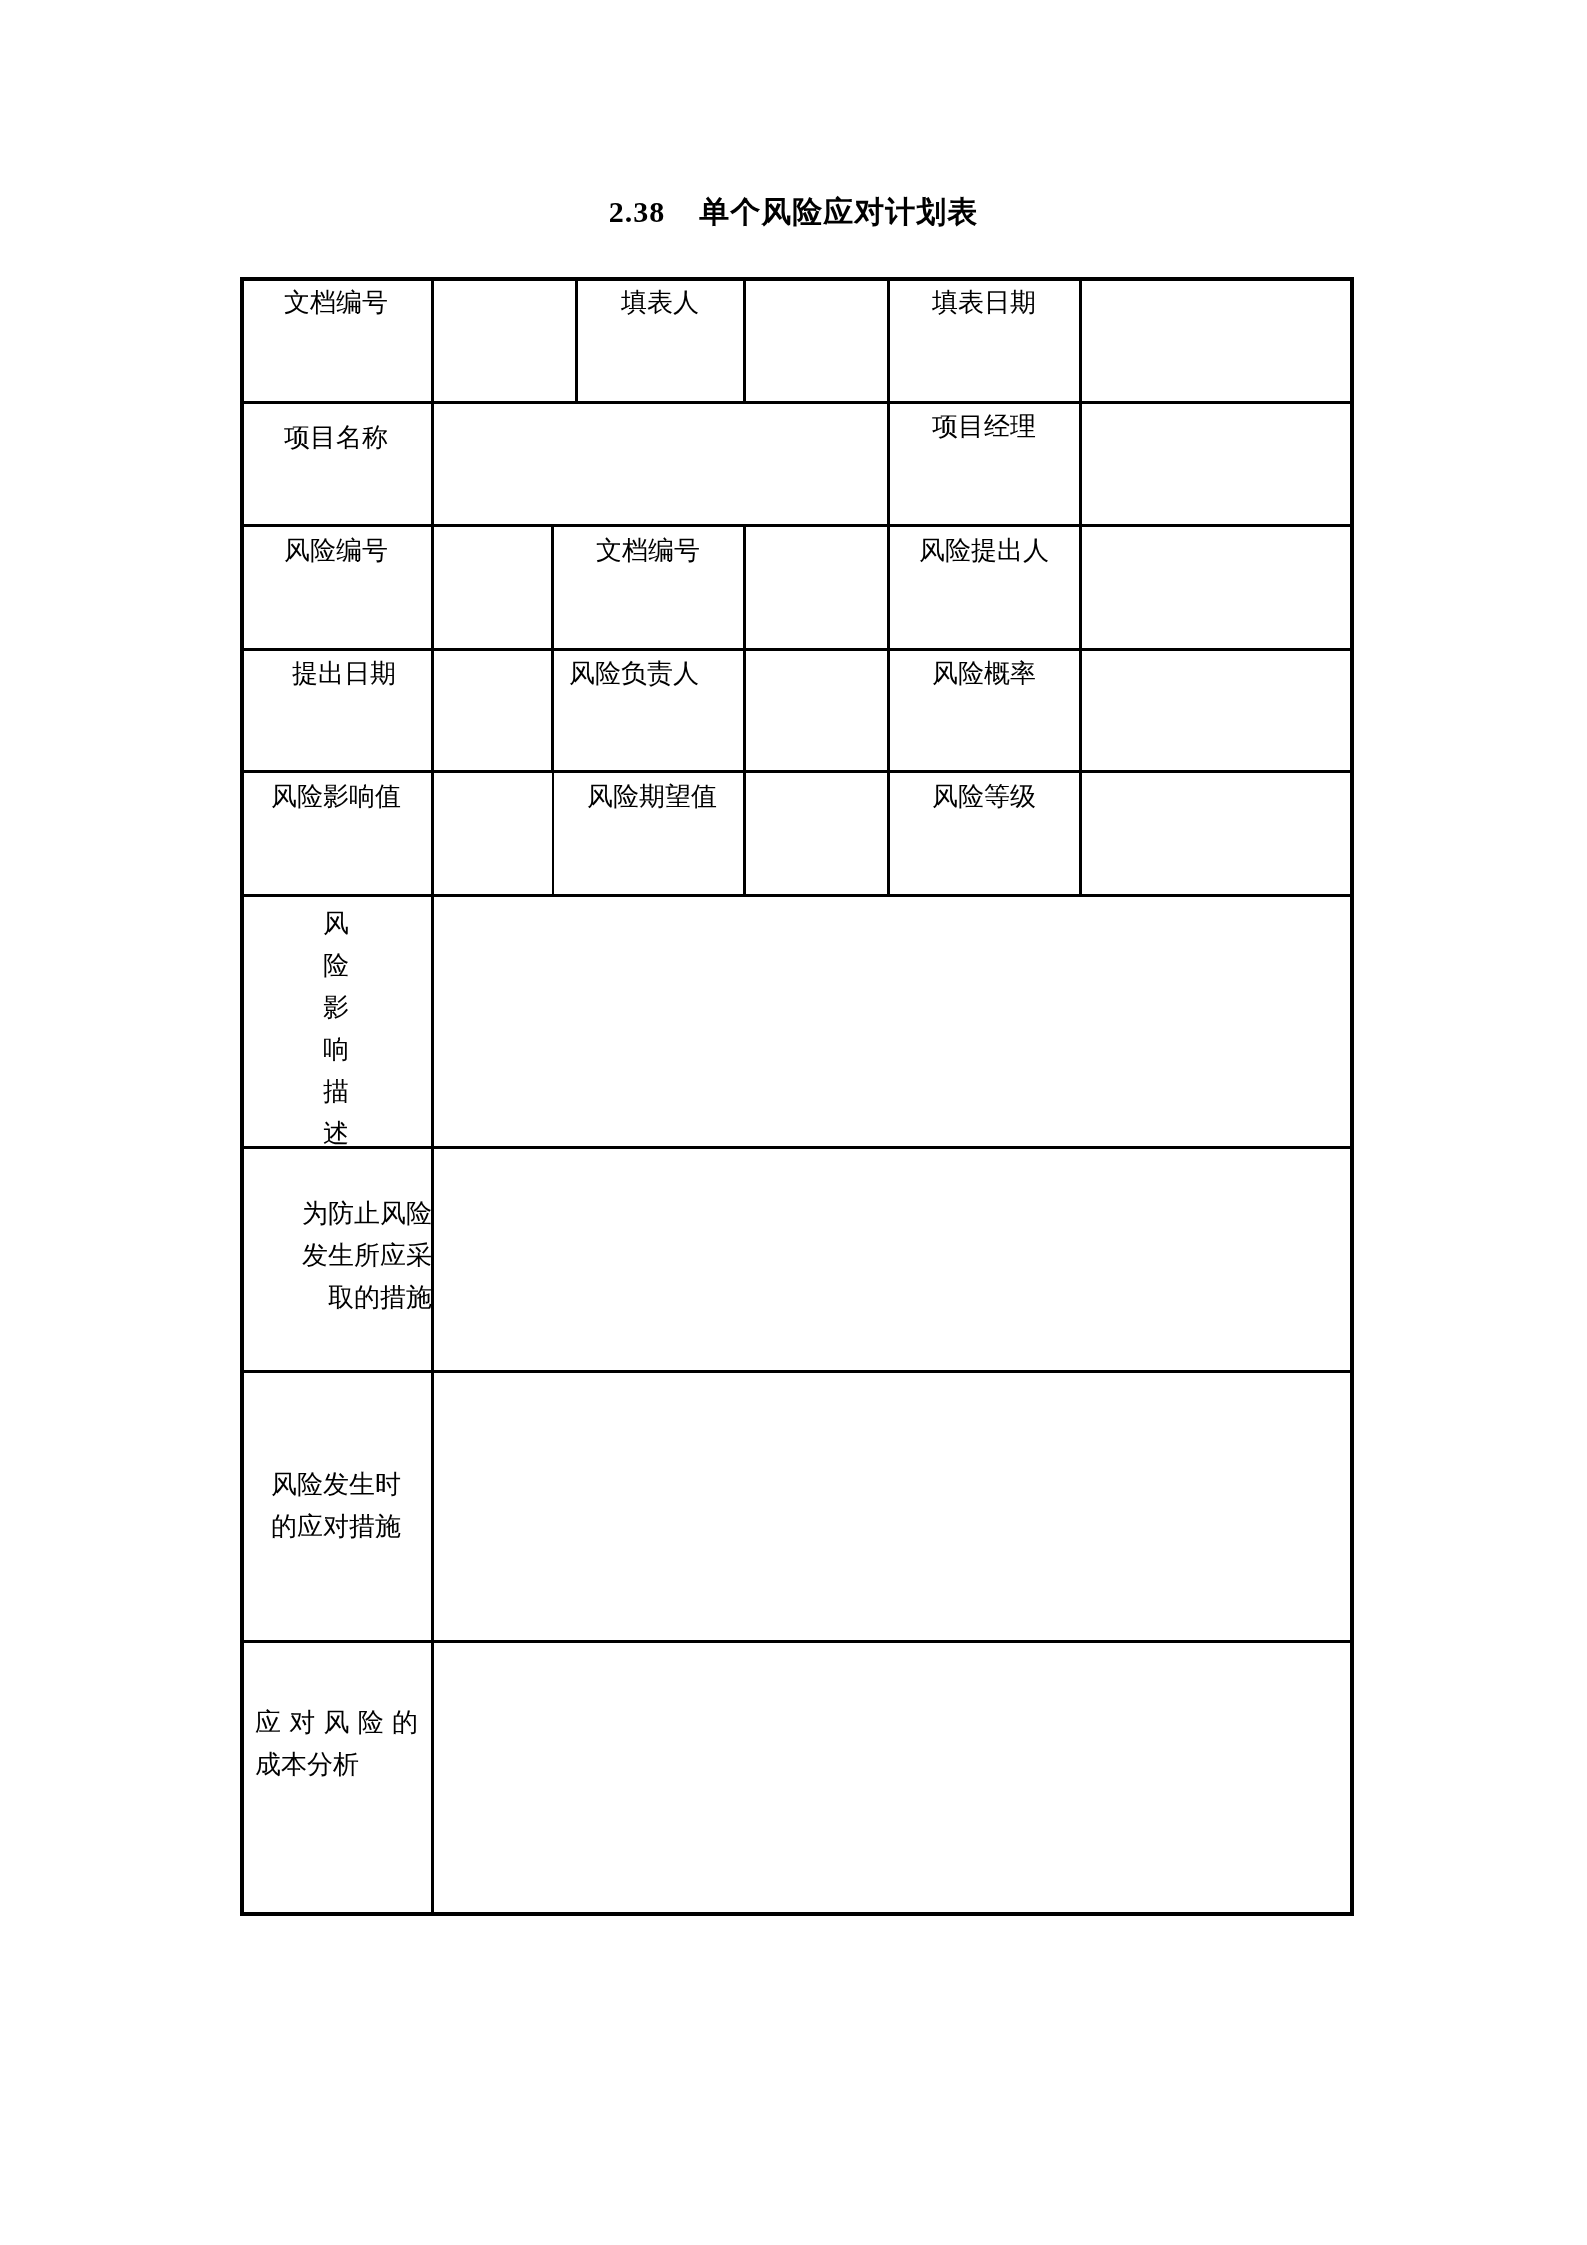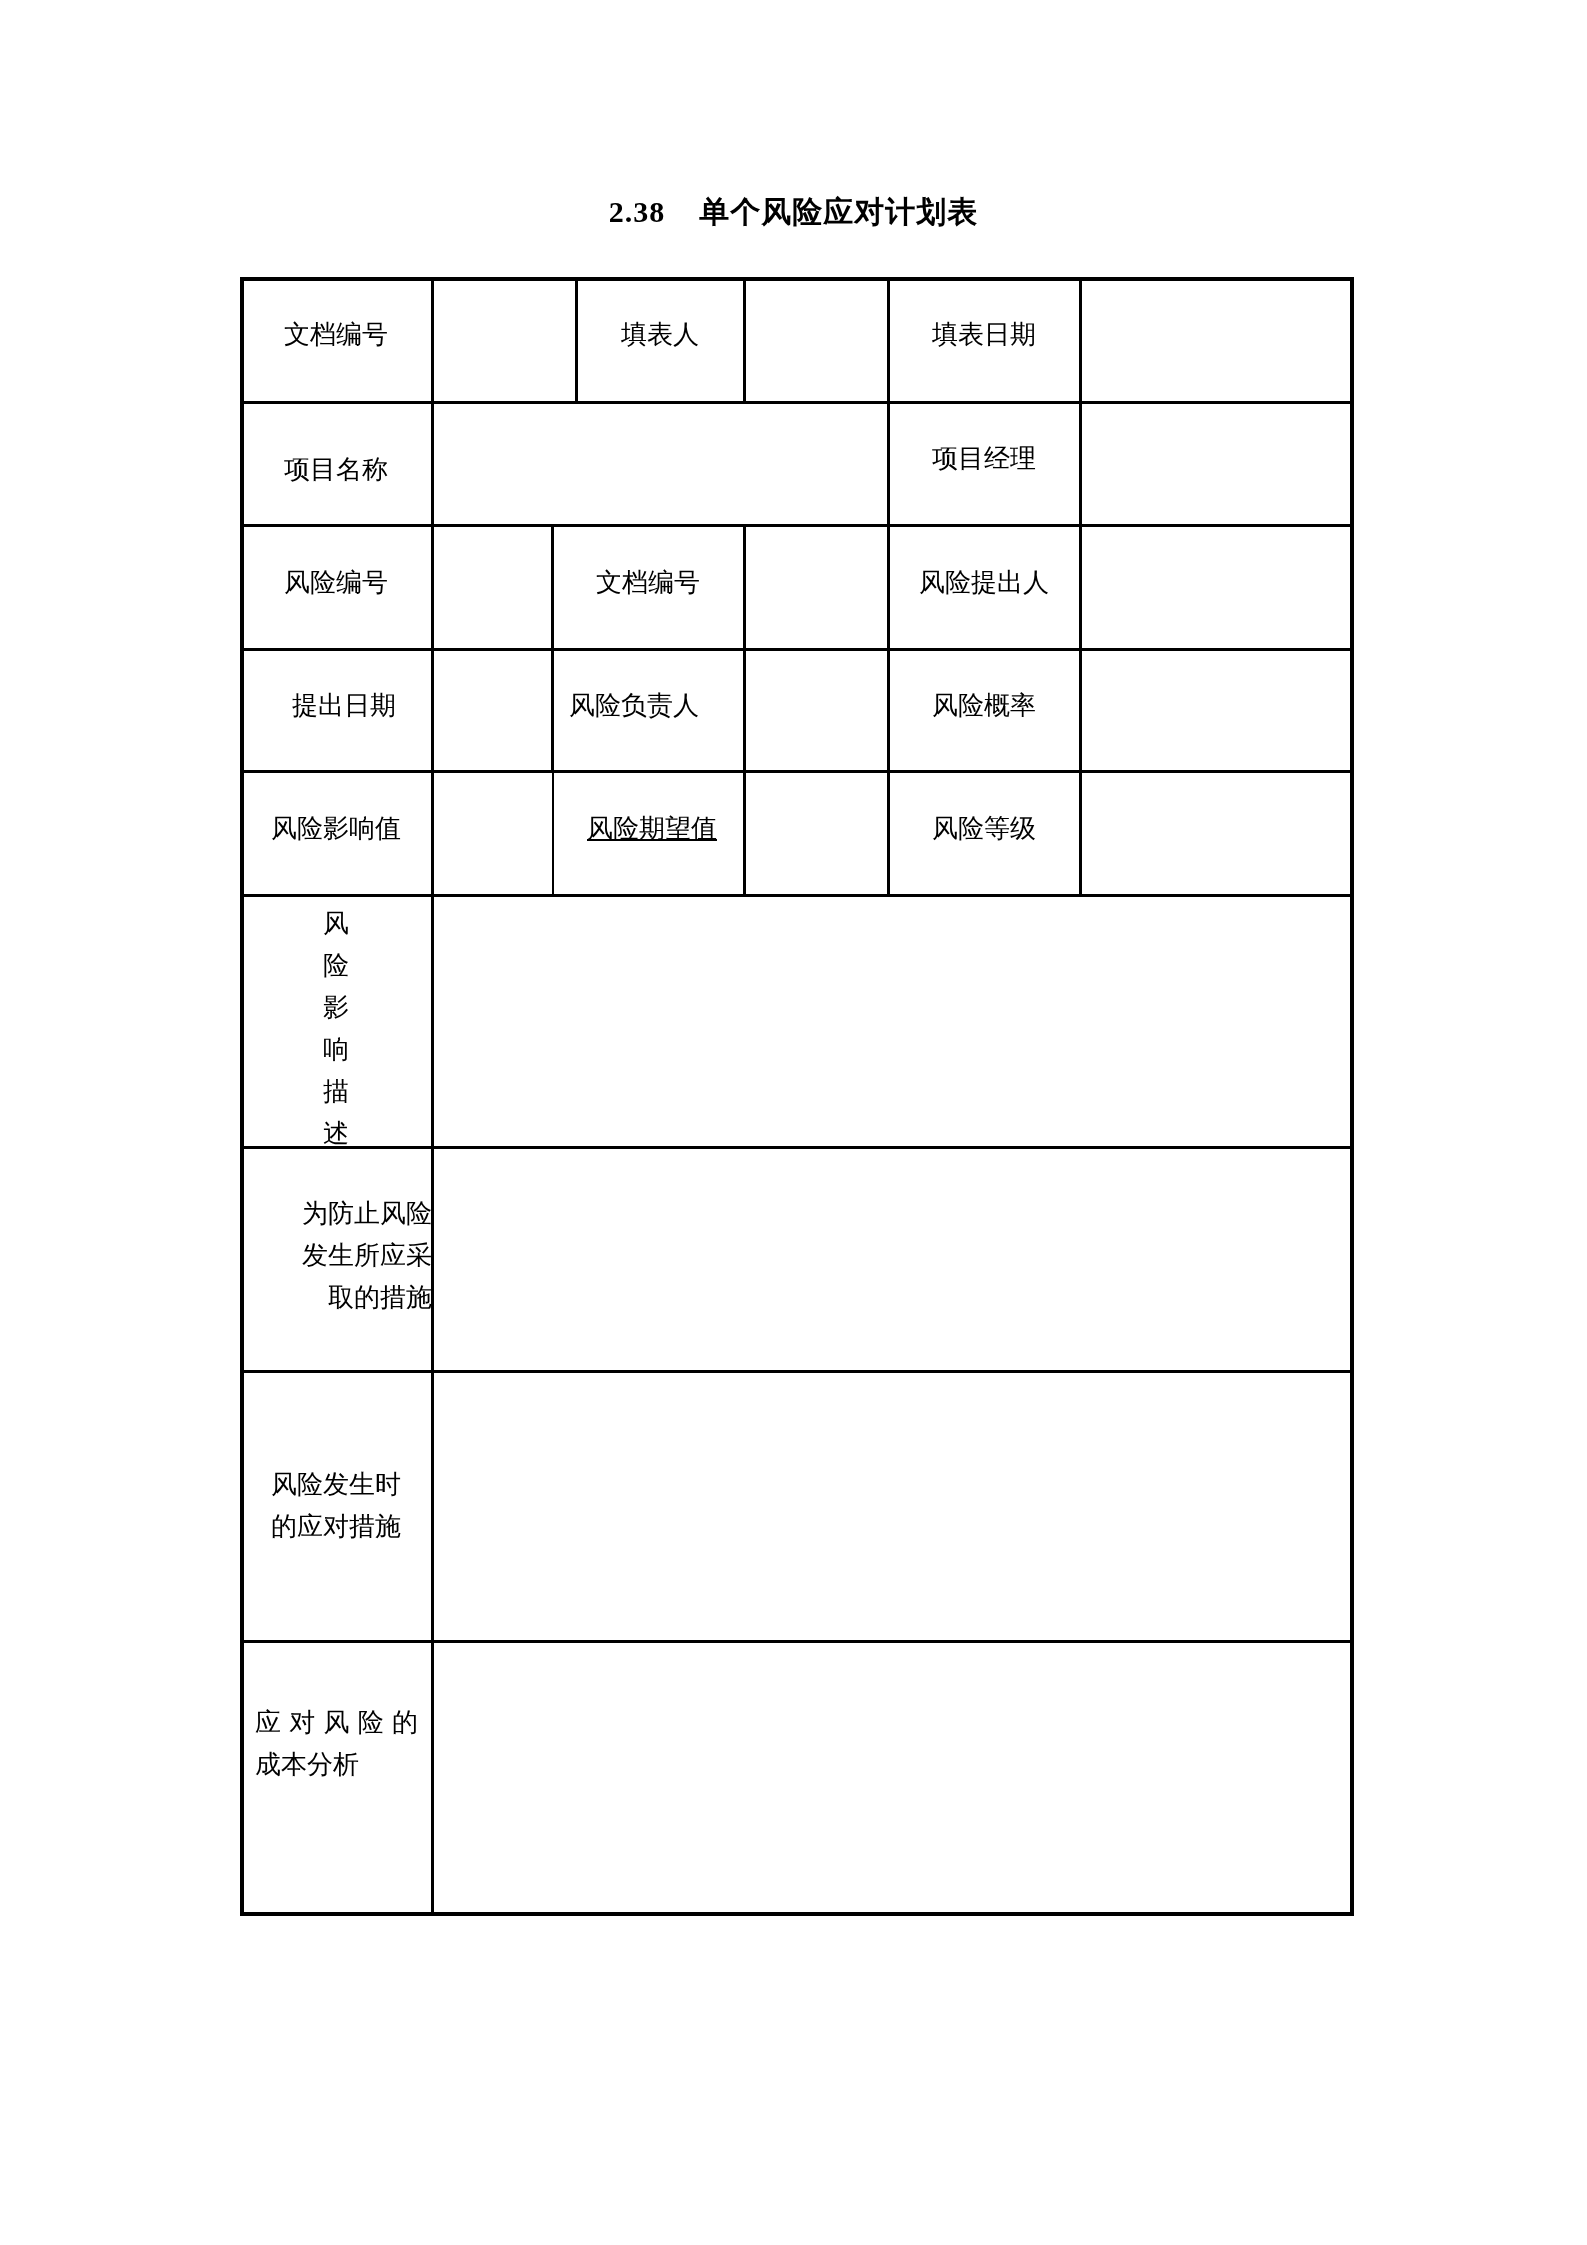--- a/index.html
+++ b/index.html
@@ -4,21 +4,21 @@
 <style>
   html, body { margin: 0; padding: 0; background: #ffffff; }
   body { width: 1587px; height: 2245px; position: relative; font-family: "DejaVu Serif", "Liberation Serif", serif; color: #000; overflow: hidden; }
   .title { position: absolute; left: 0; width: 1587px; top: 192px; text-align: center; font-size: 30px; font-weight: bold; letter-spacing: 1px; white-space: pre; }
   .title .num { font-family: "Liberation Serif", serif; font-weight: bold; margin-right: 34px; }
   .tbl { position: absolute; left: 240px; top: 277px; width: 1114px; height: 1639px; border: 4px solid #000; box-sizing: border-box; }
   .hl, .vl { position: absolute; background: #000; }
   .hl { height: 3px; }
   .vl { width: 3px; }
   .thin.vl { width: 1.5px; }
-  .lbl { position: absolute; font-size: 26px; text-align: center; line-height: 30px; white-space: nowrap; margin-top: 32px; }
+  .lbl { position: absolute; font-size: 26px; text-align: center; line-height: 30px; white-space: nowrap; }
   .vert { position: absolute; font-size: 26px; text-align: center; line-height: 42px; }
   .block { position: absolute; font-size: 26px; text-align: center; line-height: 42px; }
   .cost { position: absolute; font-size: 26px; line-height: 42px; text-align: justify; margin-top: 9px; }
   .cell { position: absolute; }
 </style>
 </head>
 <body>
 
 <div class="title"><span class="num">2.38</span><span>单个风险应对计划表</span></div>
 
@@ -66,21 +66,21 @@
 
 <div class="lbl" style="left:248px; width:192px; top:658px;">提出日期</div>
 <div class="cell" style="left:434px; width:117px; top:651px; height:119px;"></div>
 <div class="lbl" style="left:538px; width:192px; top:658px;">风险负责人</div>
 <div class="cell" style="left:746px; width:141px; top:651px; height:119px;"></div>
 <div class="lbl" style="left:888px; width:192px; top:658px;">风险概率</div>
 <div class="cell" style="left:1082px; width:268px; top:651px; height:119px;"></div>
 
 <div class="lbl" style="left:240px; width:192px; top:781px;">风险影响值</div>
 <div class="cell" style="left:434px; width:117px; top:773px; height:121px;"></div>
-<div class="lbl" style="left:556px; width:192px; top:781px;text-decoration:underline;">风险期望值</div>
+<div class="lbl" style="left:556px; width:192px; top:781px;">风险期望值</div>
 <div class="cell" style="left:746px; width:141px; top:773px; height:121px;"></div>
 <div class="lbl" style="left:888px; width:192px; top:781px;">风险等级</div>
 <div class="cell" style="left:1082px; width:268px; top:773px; height:121px;"></div>
 
 <div class="vert" style="left:240px; width:192px; top:902px;">
   <div>风</div>
   <div>险</div>
   <div>影</div>
   <div>响</div>
   <div>描</div>

